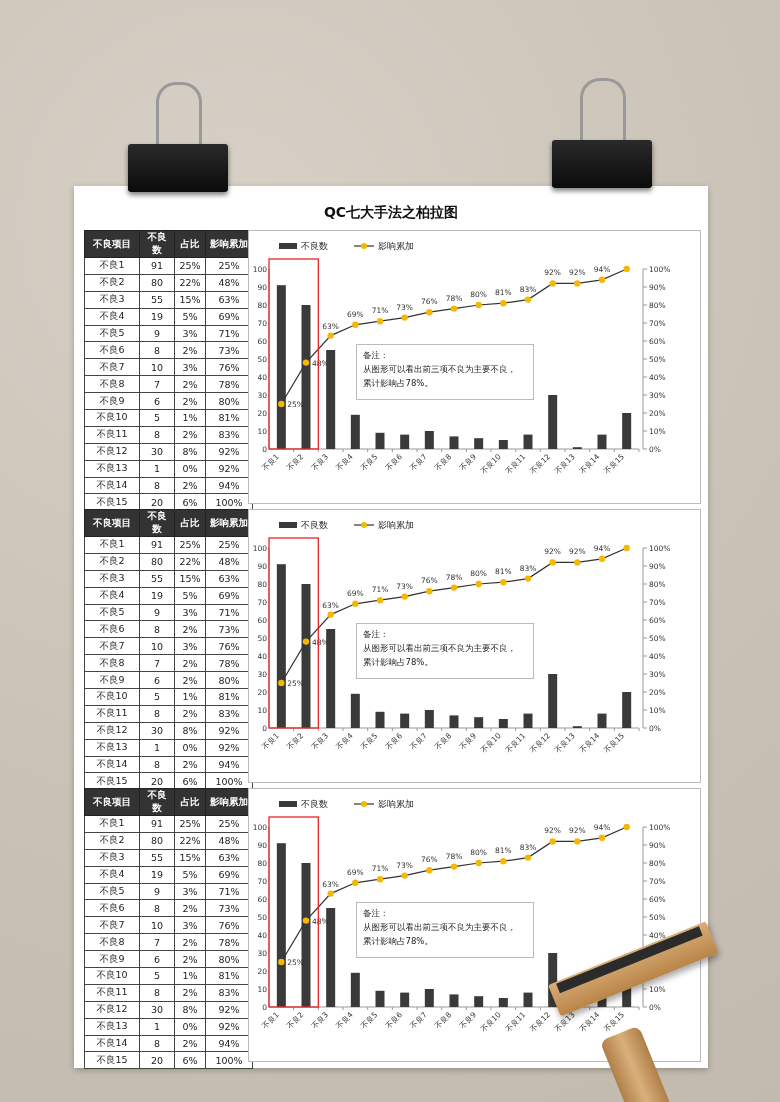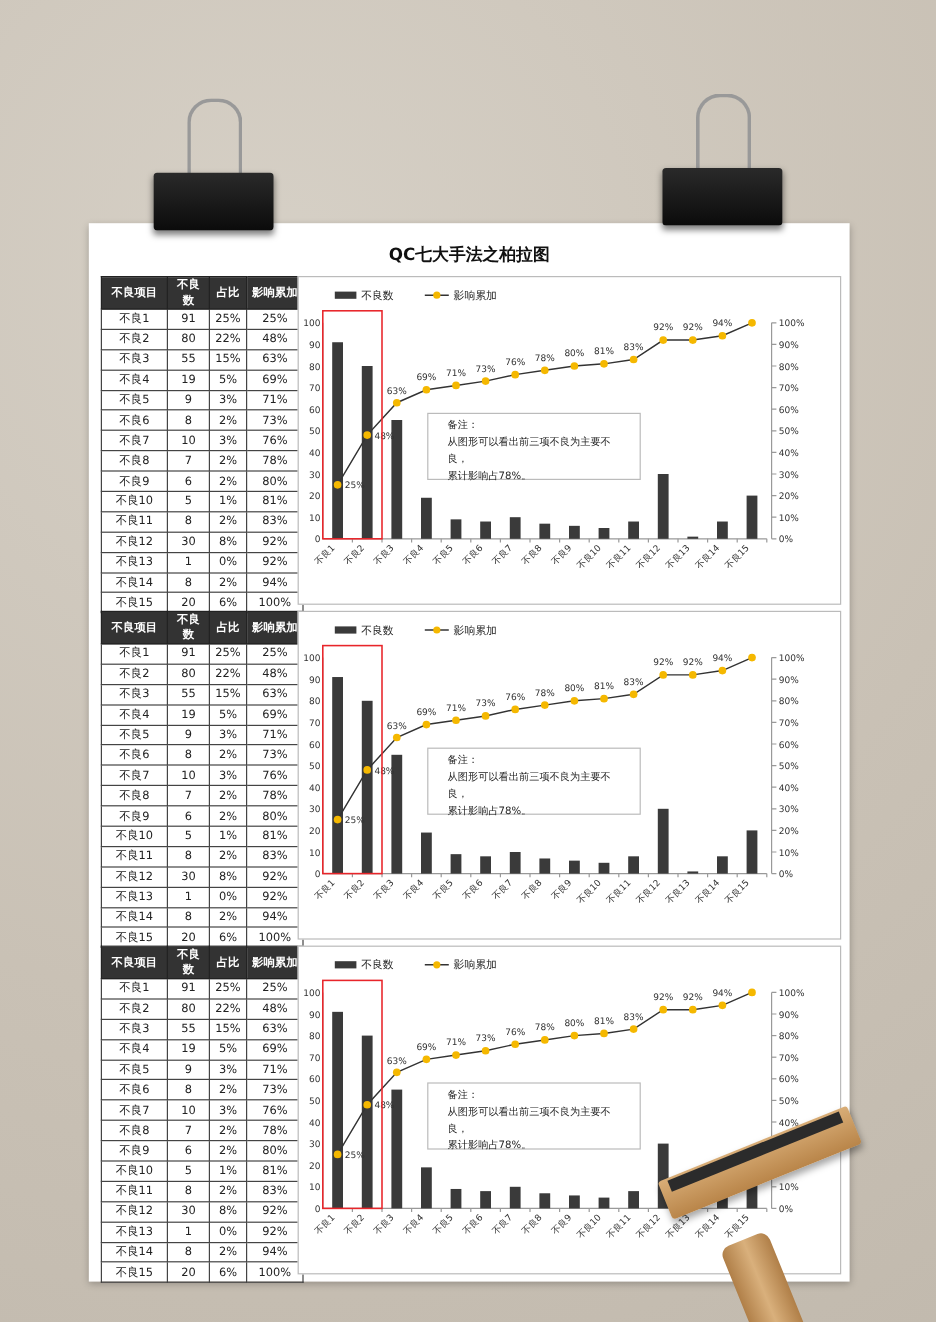--- a/index.html
+++ b/index.html
@@ -14,21 +14,21 @@
   .tbl{position:absolute;left:0;top:0;border-collapse:collapse;font-size:9.5px;}
   .tbl th{background:#333;color:#fff;font-weight:bold;height:15px;padding:0 3px;border:1px solid #222;}
   .tbl td{border:1px solid #444;height:15.9px;padding:0 3px;text-align:center;color:#222;}
   .tbl td:first-child{width:48px;}
   .tbl td:nth-child(2){width:28px;}
   .tbl td:nth-child(3){width:24px;}
   .tbl td:nth-child(4){width:40px;}
   .chartbox{position:absolute;left:164px;top:0;width:451px;height:272px;border:1px solid #bbb;background:#fff;}
   .chartbox svg{position:absolute;left:0;top:0;}
   .note{position:absolute;left:107px;top:113px;width:178px;height:56px;border:1px solid #bbb;background:#fff;
-    font-size:8.5px;line-height:14px;padding:3px 16px;box-sizing:border-box;color:#222;}
+    font-size:8.5px;line-height:14px;padding:3px 6px;box-sizing:border-box;color:#222;}
   .clip{position:absolute;width:100px;height:110px;}
   .clip .body{position:absolute;left:0;bottom:0;width:100px;height:48px;background:linear-gradient(#2a2a2a,#0b0b0b);border-radius:3px;
      box-shadow:0 3px 5px rgba(0,0,0,.5);}
   .clip .wire{position:absolute;left:28px;top:0;width:40px;height:80px;border:3px solid #999;border-bottom:none;border-radius:20px 20px 4px 4px;}
   .stamp-head{position:absolute;left:548px;top:985px;width:170px;height:34px;background:linear-gradient(#d8ad77,#b98549);
      transform:rotate(-22deg);transform-origin:left top;border-radius:3px;box-shadow:0 4px 6px rgba(0,0,0,.35);}
   .stamp-head .rubber{position:absolute;left:8px;top:2px;right:8px;height:10px;background:#2b2b2b;}
   .stamp-handle{position:absolute;left:615px;top:1030px;width:42px;height:90px;background:linear-gradient(90deg,#b07f48,#d9b07c,#b07f48);
      transform:rotate(-22deg);border-radius:8px;}
 </style>

